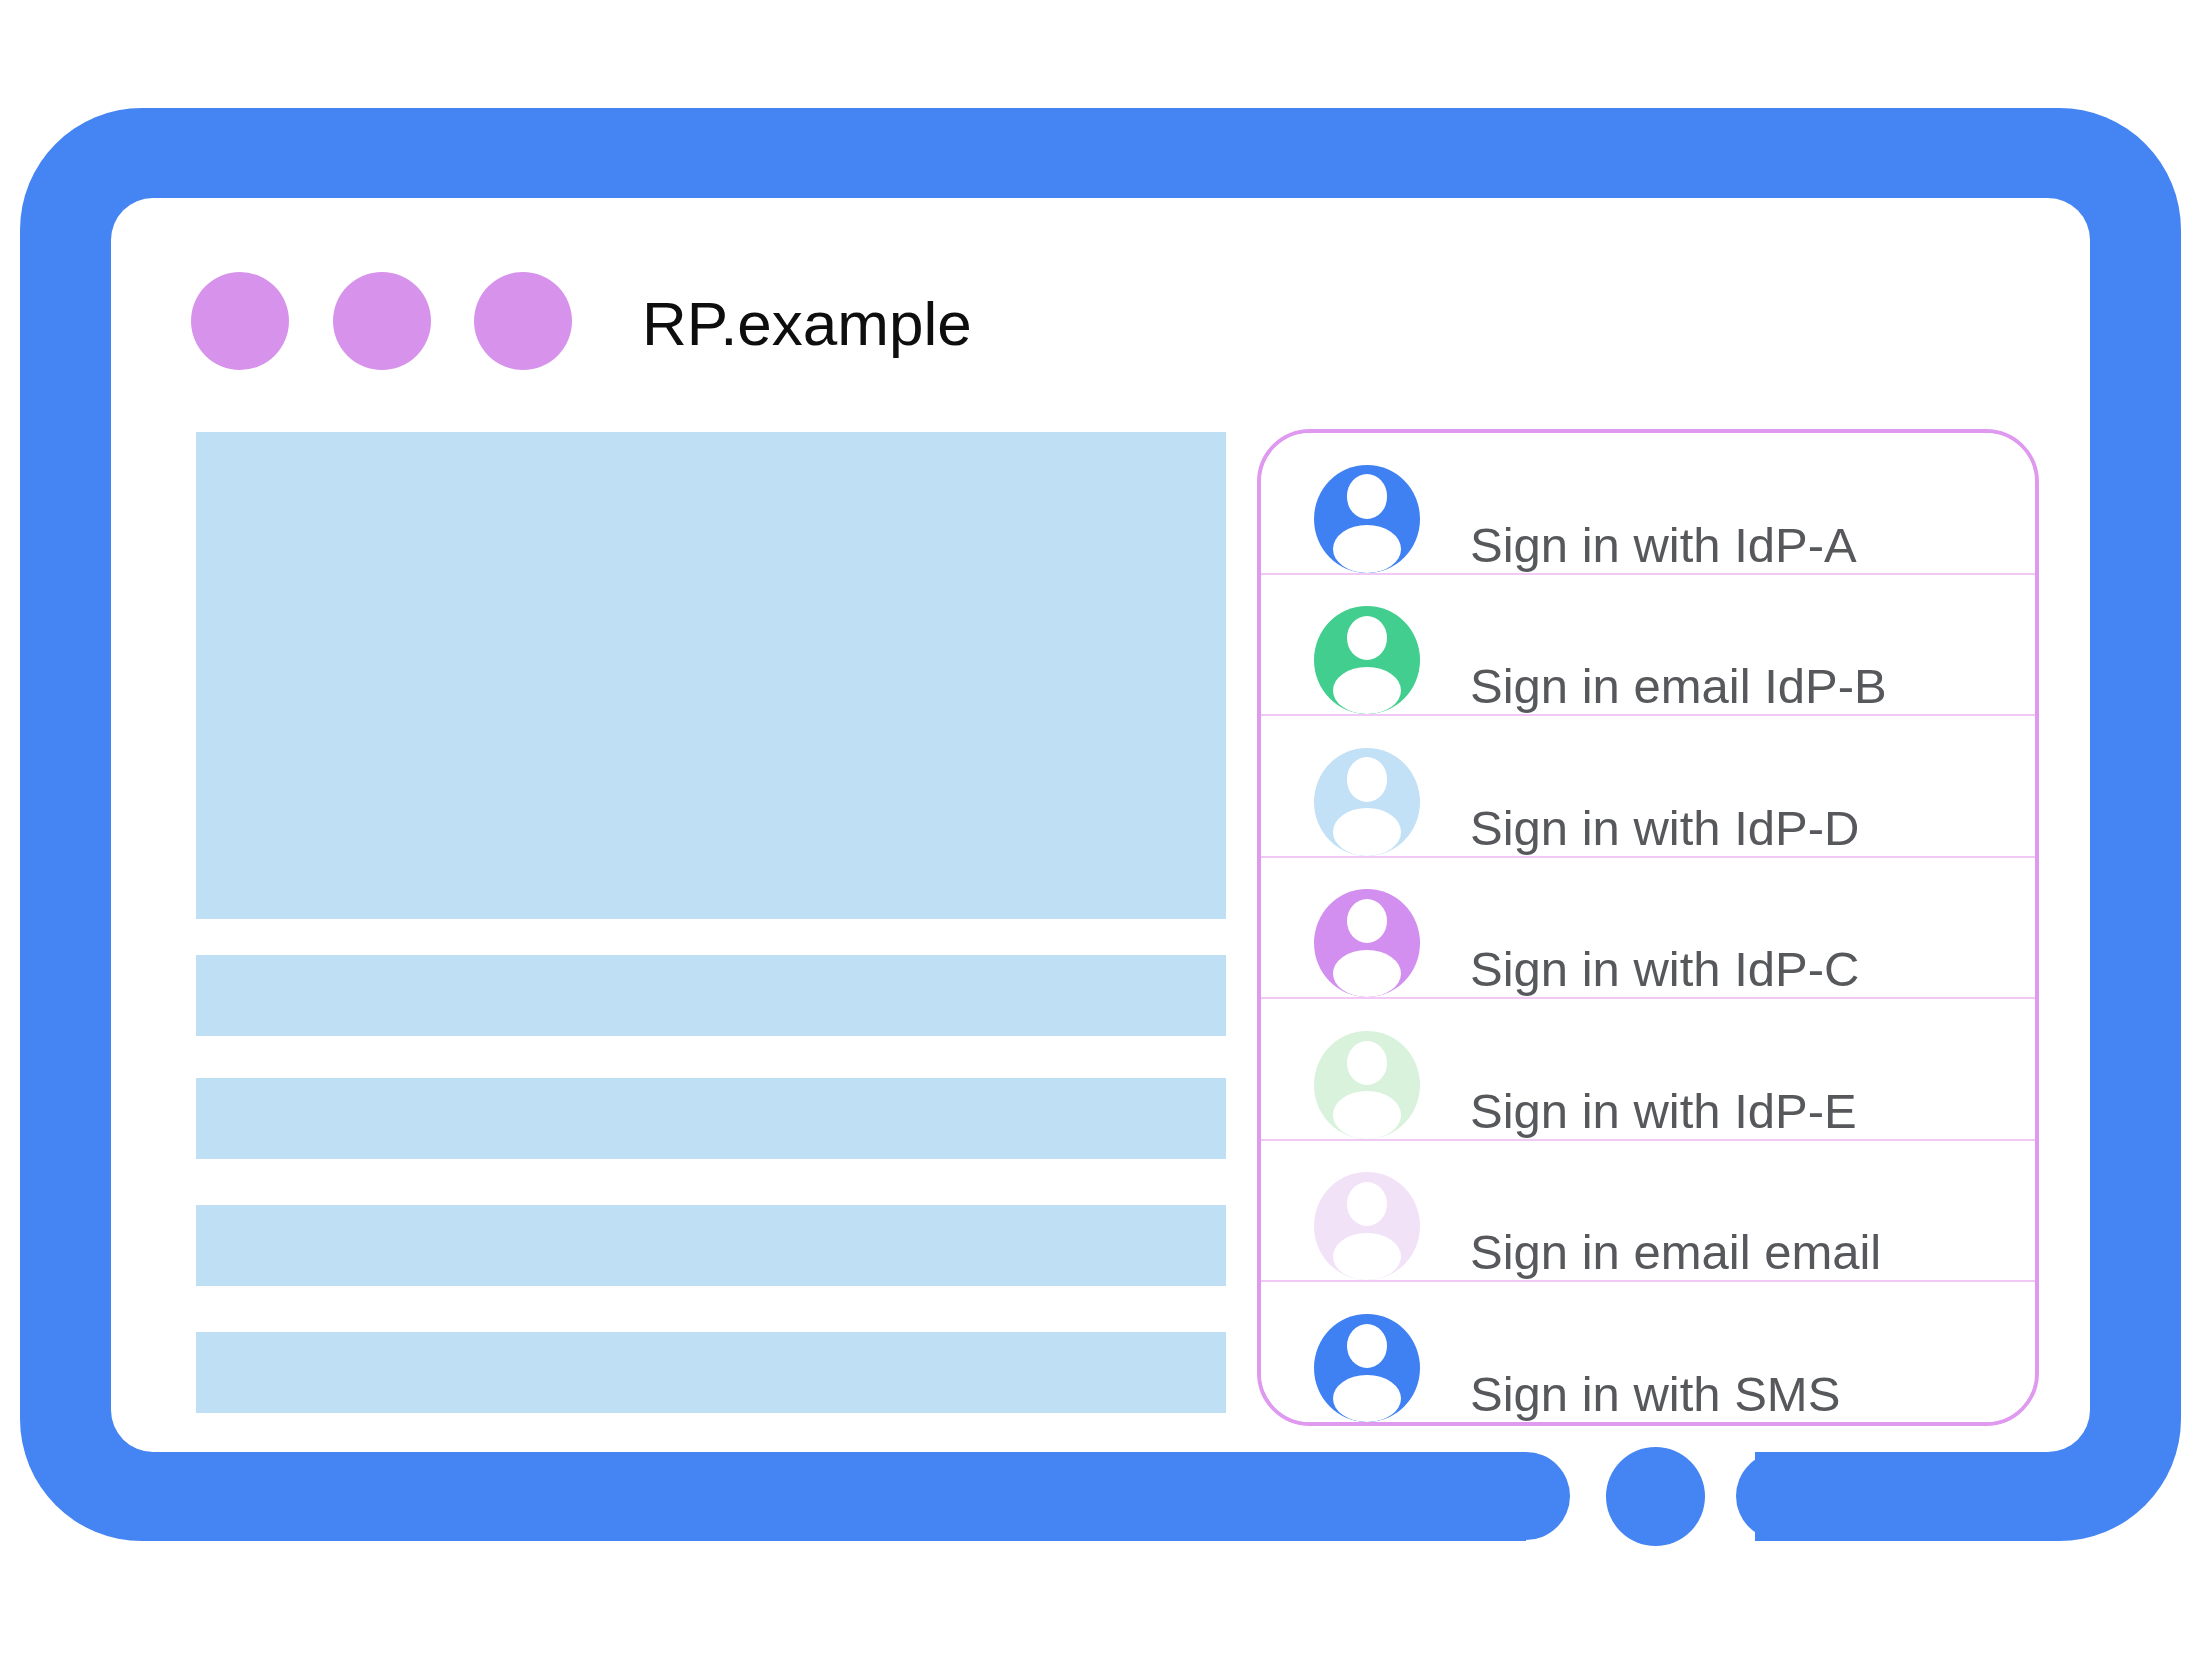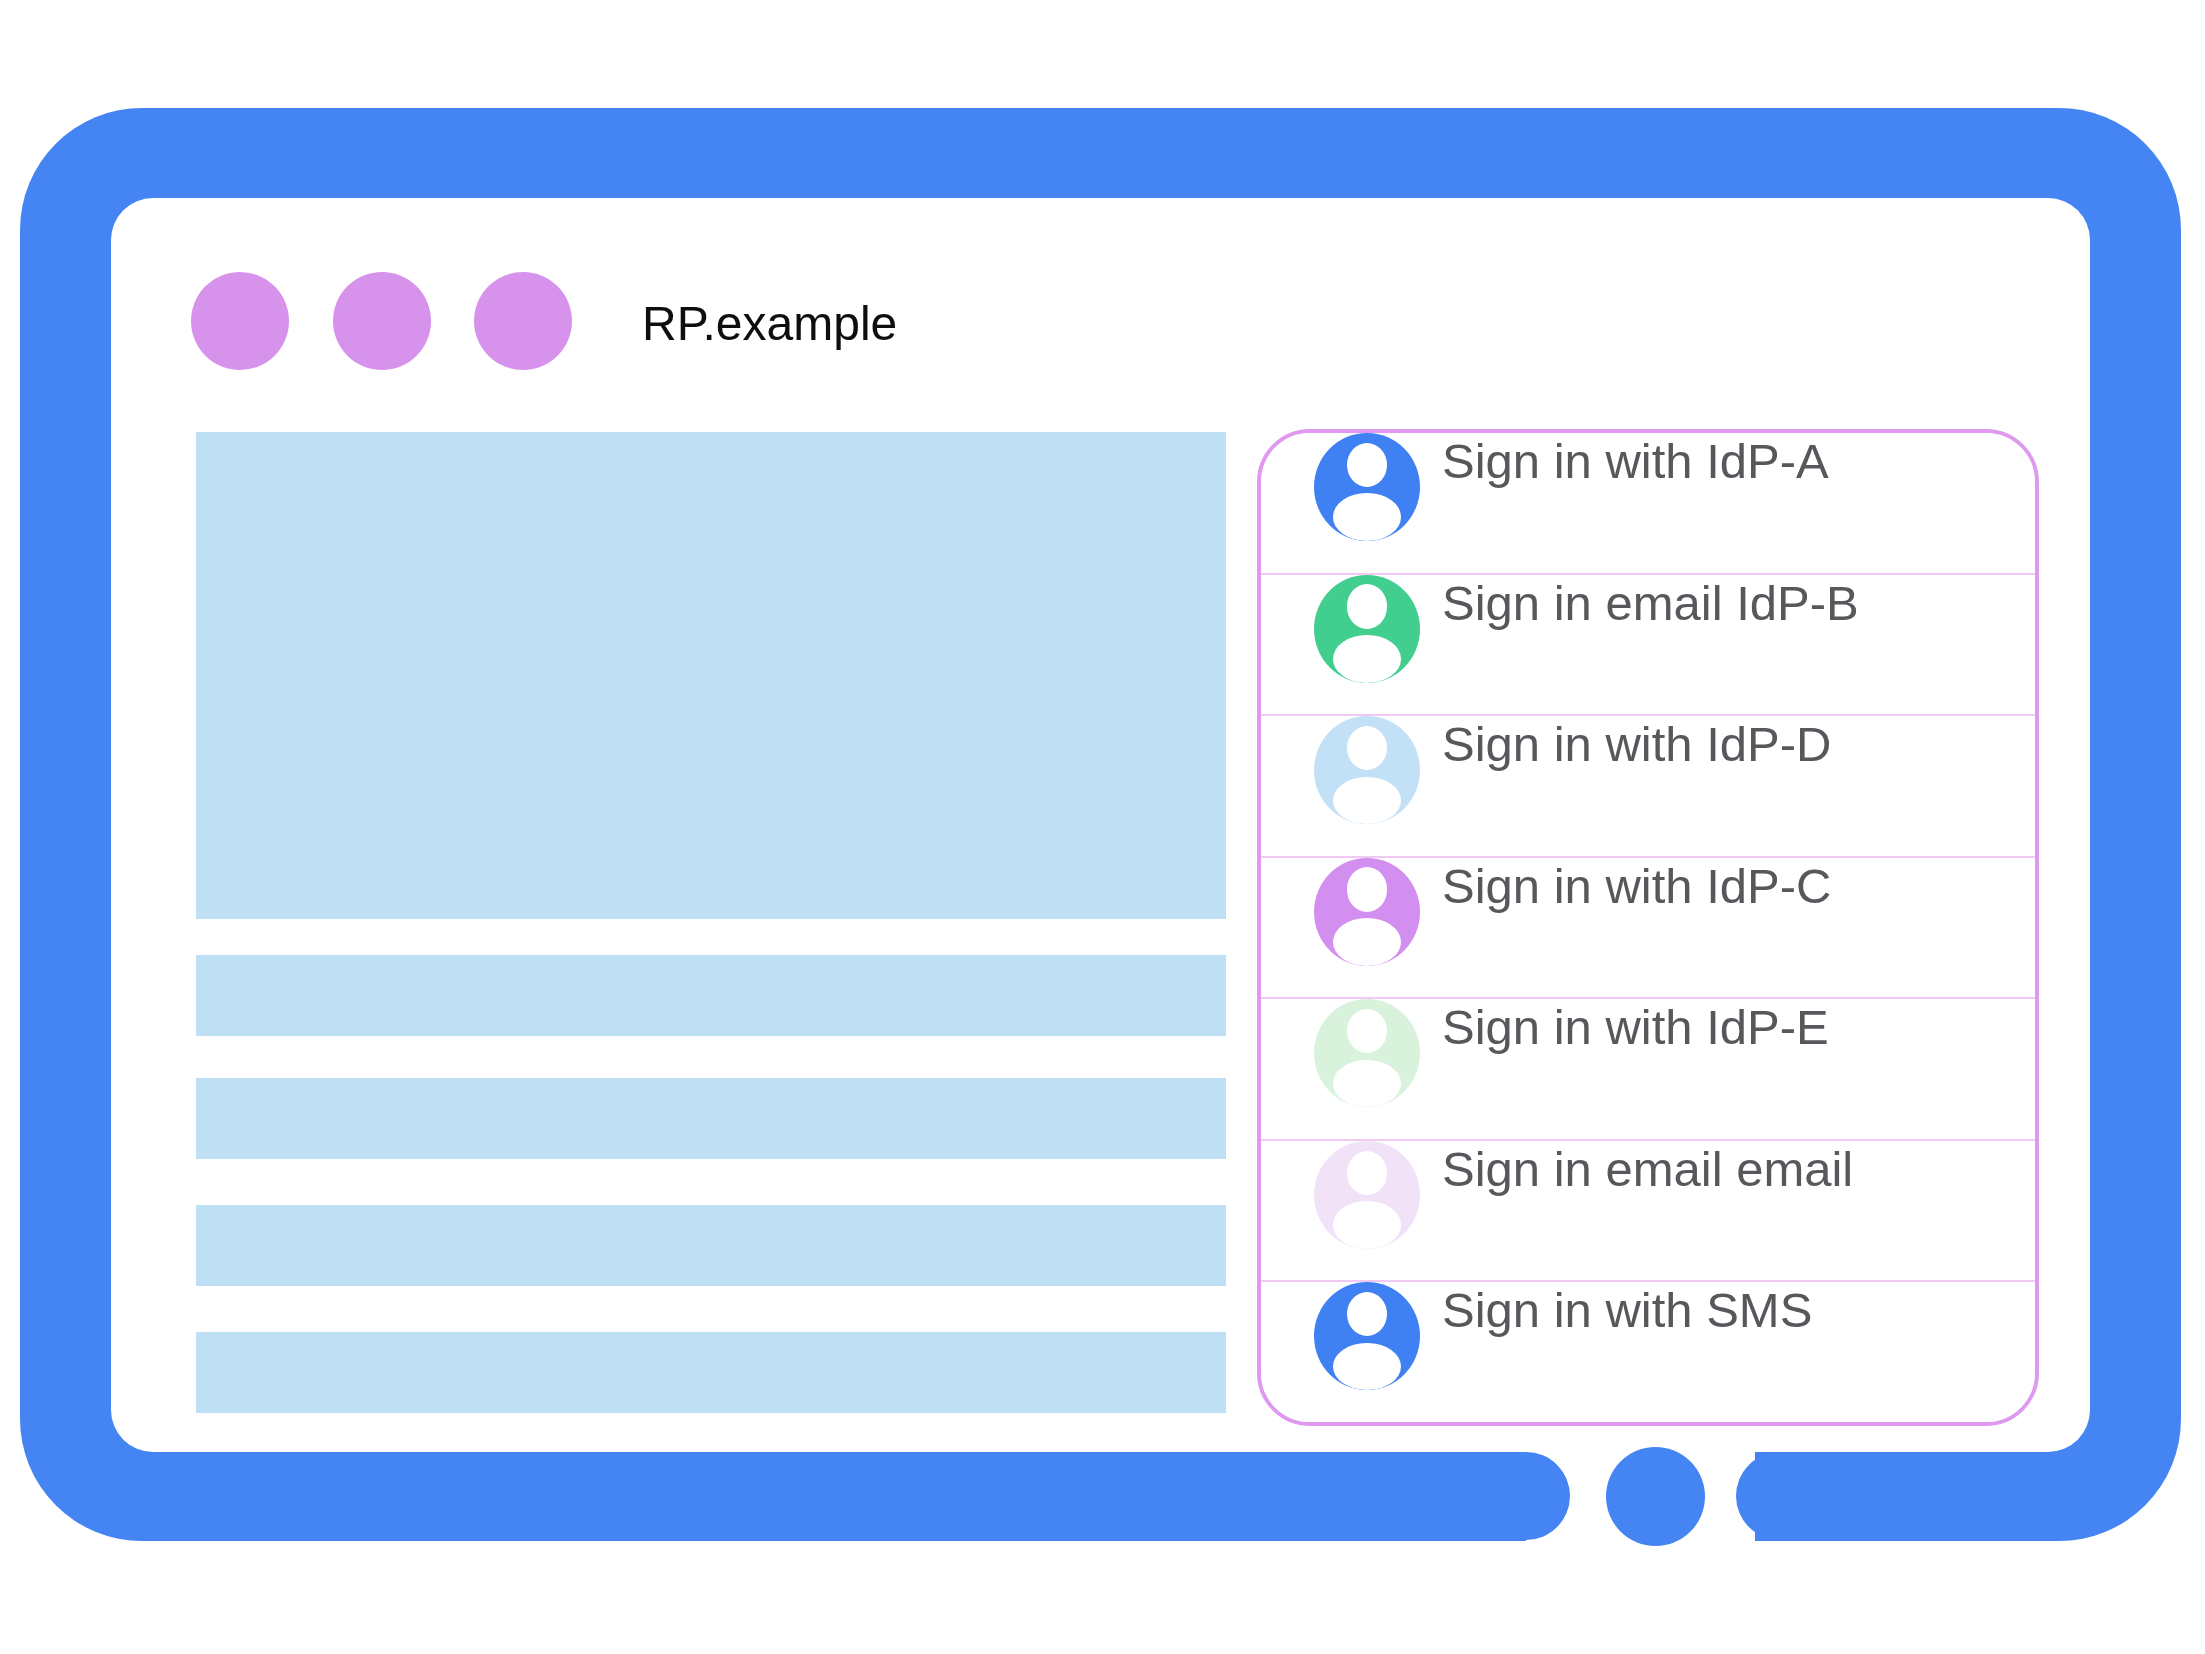--- a/index.html
+++ b/index.html
@@ -42,38 +42,38 @@
     background:var(--frame-blue);border-radius:44px 0 0 44px;
   }
   
   .win-dot{
     position:absolute;top:272px;width:98px;height:98px;border-radius:50%;
     background:var(--dot-purple);
   }
   .dot-1{left:191px}.dot-2{left:333px}.dot-3{left:474px}
   .page-title{
     position:absolute;left:642px;top:284px;height:79px;line-height:79px;
-    font-size:48px;font-weight:500;color:var(--title-black);letter-spacing:0px;
+    font-size:62px;font-weight:500;color:var(--title-black);letter-spacing:0px;
   }
   
   .ph{position:absolute;left:196px;width:1030px;background:var(--block-blue);}
   .ph-hero{top:432px;height:487px;}
   .ph-line1{top:955px;height:81px;}
   .ph-line2{top:1078px;height:81px;}
   .ph-line3{top:1205px;height:81px;}
   .ph-line4{top:1332px;height:81px;}
   
   .signin-panel{
     position:absolute;left:1257px;top:429px;width:782px;height:997px;
     background:#ffffff;border:4.4px solid var(--panel-border);border-radius:53px;
     box-sizing:border-box;overflow:hidden;
   }
   .signin-list{display:flex;flex-direction:column;height:100%;}
   .signin-row{
-    flex:1;display:flex;align-items:flex-start;padding-left:53px;gap:22px;
+    flex:1;display:flex;align-items:flex-end;padding-left:53px;gap:50px;
     cursor:pointer;background:#ffffff;
   }
   .signin-row + .signin-row{border-top:2.6px solid var(--divider);}
   .avatar{
     position:relative;flex:none;width:106px;height:108px;border-radius:50%;overflow:hidden;
   }
   .avatar .head{
     position:absolute;left:31%;top:9%;width:38%;height:41%;
     background:#ffffff;border-radius:50%;
   }

